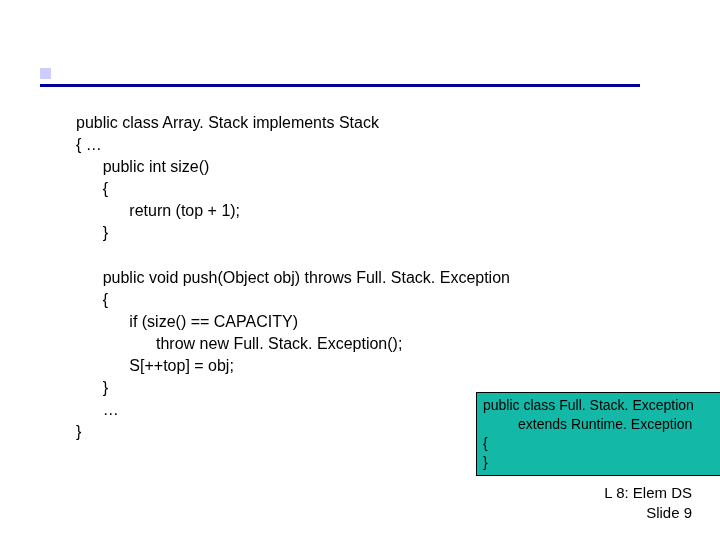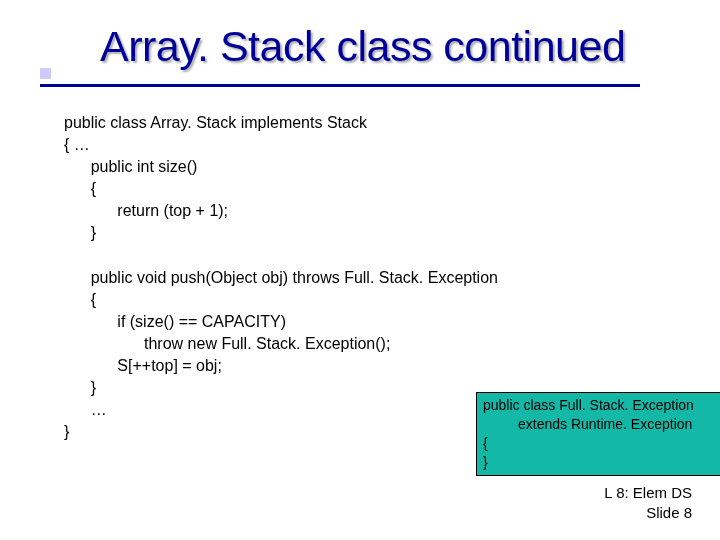--- a/index.html
+++ b/index.html
@@ -44,21 +44,21 @@
     position: absolute;
     left: 40px;
     top: 68px;
     width: 11px;
     height: 11px;
     background: #ccccff;
   }
   .body {
     position: absolute;
     top: 112px;
-    left: 64px;
+    left: 76px;
     font-family: Verdana, Geneva, sans-serif;
     font-size: 16px;
     color: #000;
     line-height: 1.38;
     white-space: pre;
   }
   .exception-box {
     position: absolute;
     top: 392px;
     left: 432px;
@@ -82,23 +82,20 @@
     font-size: 15px;
     color: #000;
     line-height: 1.3;
   }
 </style>
 </head>
 <body>
 
 <div class="slide">
 
-  <div class="title-wrap">
-    <div class="title">Array. Stack class continued</div>
-  </div>
 
   <div class="accent-line"></div>
   <div class="accent-square"></div>
 
   <div class="body">public class Array. Stack implements Stack
 { …
       public int size()
       {
             return (top + 1);
       }
@@ -112,16 +109,16 @@
       …
 }</div>
 
   <div class="exception-box">public class Full. Stack. Exception
          extends Runtime. Exception
 {
 }</div>
 
   <div class="footer">
     <div>L 8: Elem DS</div>
-    <div>Slide 8</div>
+    <div>Slide 9</div>
   </div>
 
 </div>
 
 </body></html>

